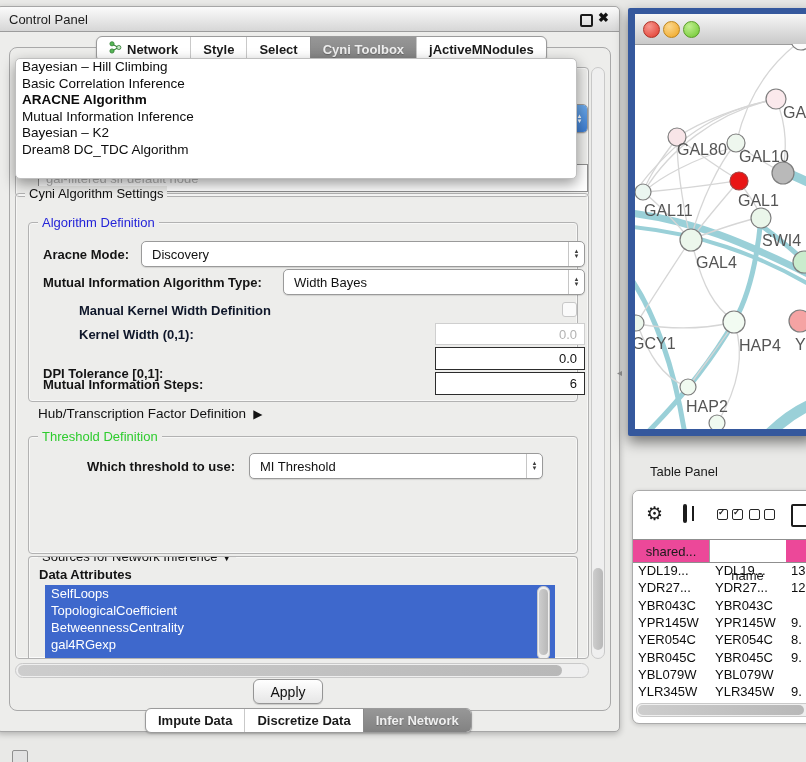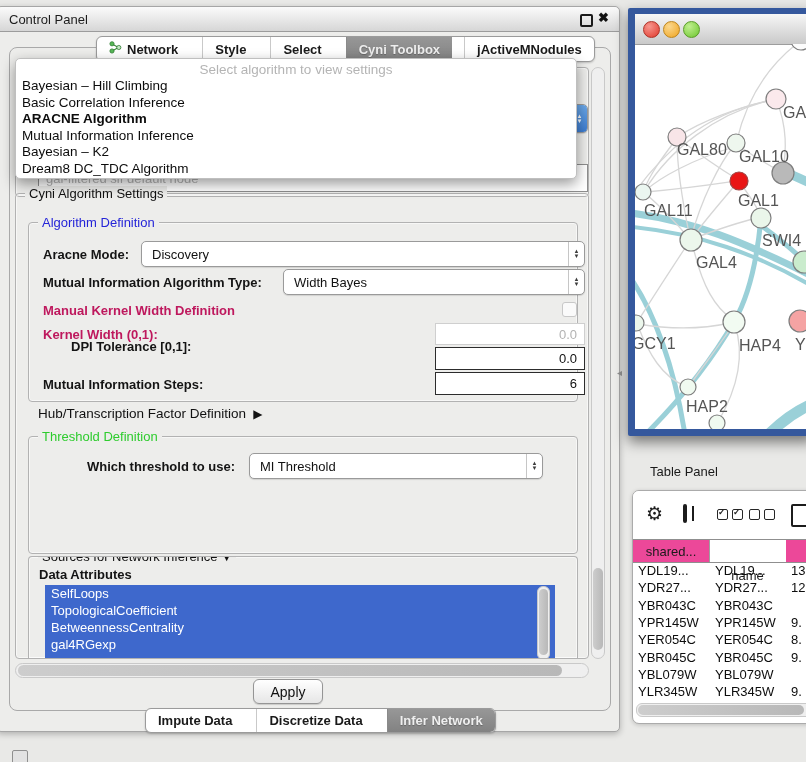--- a/index.html
+++ b/index.html
@@ -14,37 +14,37 @@
     border-bottom:1px solid #9c9c9c;border-radius:5px 5px 0 0;}
   .cp-title{left:12px;top:5px;font-size:13px;color:#1c1c1c;}
   .win-restore{left:583px;top:7px;width:9px;height:9px;border:2px solid #1a1a1a;border-radius:2px;}
   .win-close{left:601px;top:3px;font-size:13px;font-weight:bold;color:#111;}
 
   .cp-contentbox{left:12px;top:40px;width:600px;height:662px;background:#ededeb;
     border:1px solid #a9a9a9;border-radius:8px;}
 
   
   .seg{display:flex;background:#fff;border:1px solid #9b9b9b;border-radius:6px;overflow:hidden;
-    font-weight:bold;font-size:13px;box-shadow:0 1px 2px rgba(0,0,0,.2);align-items:stretch;gap:12px;}
+    font-weight:bold;font-size:13px;box-shadow:0 1px 2px rgba(0,0,0,.2);align-items:stretch;}
   .seg-item{padding:4px 12px;border-left:1px solid #c9c9c9;display:flex;align-items:center;gap:5px;
     white-space:nowrap;color:#1a1a1a;}
   .seg-item:first-child{border-left:none;}
   .seg-item.sel{background:linear-gradient(#979797,#828282);color:#efefef;border-left-color:#8a8a8a;
     text-shadow:0 1px 1px rgba(0,0,0,.25);}
   .top-tabs{left:99px;top:29px;}
   .bottom-tabs{left:148px;top:701px;}
 
   
   .gbox{border:1px solid #b2b2b2;border-radius:4px;box-shadow:inset 0 0 0 1px rgba(255,255,255,.55);}
   .legend{position:absolute;top:-8px;left:9px;background:#ededeb;padding:0 4px;font-size:13px;white-space:nowrap;}
   .legend.blue{color:#2424d8;}
   .legend.green{color:#2ecc2e;}
 
   .lbl{font-size:13px;font-weight:bold;color:#141414;white-space:nowrap;}
-  .lbl.dis{color:#be185d;}
+  .lbl.dis{color:#0f172a;margin-left:36px;}
 
   .combo{background:#fff;border:1px solid #9a9a9a;border-radius:5px;display:flex;align-items:center;
     font-size:13px;box-shadow:0 1px 1px rgba(0,0,0,.12);}
   .combo .val{padding:0 10px;white-space:nowrap;overflow:hidden;}
   .stepper{margin-left:auto;width:15px;align-self:stretch;border-left:1px solid #c6c6c6;
     display:flex;flex-direction:column;align-items:center;justify-content:center;color:#3c3c3c;
     font-size:6px;line-height:5px;}
   .combo.focus .stepper{background:linear-gradient(#6aa7e8,#3d7cd0);color:#fff;border-left-color:#3d7cd0;
     border-radius:0 4px 4px 0;}
 
@@ -147,21 +147,20 @@
     <div class="abs combo focus" style="left:284px;top:36px;width:286px;height:27px;">
       <span class="val"></span>
       <span class="stepper">▲<br>▼</span>
     </div>
     <div class="abs field" style="left:22px;top:96px;width:534px;height:26px;justify-content:flex-start;color:#b5b5b5;">
       <span>gal-filtered sif default node</span>
     </div>
   </div>
 
   <div class="abs popup">
-    <div class="prompt">Select algorithm to view settings</div>
     <div>
         <div class="item">Bayesian – Hill Climbing</div>
         <div class="item">Basic Correlation Inference</div>
         <div class="item bold">ARACNE Algorithm</div>
         <div class="item">Mutual Information Inference</div>
         <div class="item">Bayesian – K2</div>
         <div class="item">Dream8 DC_TDC Algorithm</div>
       </div>
   </div>
 
@@ -188,21 +187,21 @@
       </div>
 
       <div class="abs lbl dis" style="left:14px;top:80px;">Manual Kernel Width Definition</div>
       <div class="abs cb" style="left:533px;top:79px;"></div>
 
       <div class="abs lbl dis" style="left:14px;top:104px;">Kernel Width (0,1):</div>
       <div class="abs field dis" style="left:406px;top:100px;width:134px;height:20px;">
         <span>0.0</span>
       </div>
 
-      <div class="abs lbl" style="left:14px;top:116px;margin-left:28px;">DPI Tolerance [0,1]:</div>
+      <div class="abs lbl" style="left:14px;top:143px;">DPI Tolerance [0,1]:</div>
       <div class="abs field dark" style="left:406px;top:124px;width:134px;height:21px;">
         <span>0.0</span>
       </div>
 
       <div class="abs lbl" style="left:14px;top:154px;">Mutual Information Steps:</div>
       <div class="abs field dark" style="left:406px;top:149px;width:134px;height:21px;">
         <span>6</span>
       </div>
     </div>
 

